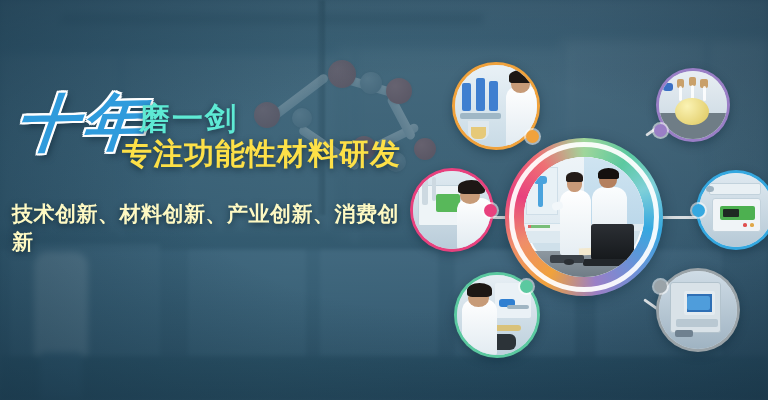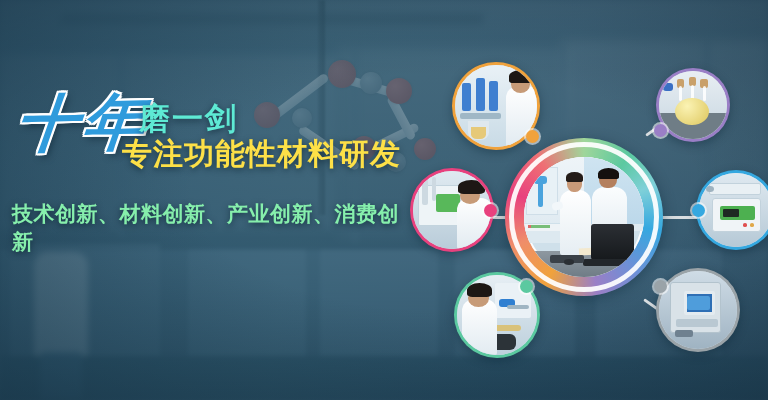--- a/index.html
+++ b/index.html
@@ -122,21 +122,21 @@
     font-size:31px;font-weight:700;color:#5eead4;letter-spacing:2px;
     text-shadow:0 2px 6px rgba(6,28,42,.65);
   }
   .line2{
     position:absolute;left:122px;top:38px;
     font-size:30px;font-weight:700;color:#fde047;letter-spacing:1px;
     text-shadow:0 2px 6px rgba(6,28,42,.65);
   }
   .line3{
     position:absolute;left:12px;top:104px;
-    font-size:21px;font-weight:700;color:#86efac;letter-spacing:.5px;
+    font-size:21px;font-weight:700;color:#fef9c3;letter-spacing:.5px;
     text-shadow:0 2px 6px rgba(6,28,42,.7);
   }
   .line4{
     position:absolute;left:13px;top:136px;
     font-size:10.5px;font-weight:400;color:rgba(226,238,245,.72);
     letter-spacing:.2px;
   }
 
   
   .comp{position:absolute;left:400px;top:40px;width:368px;height:360px;}

